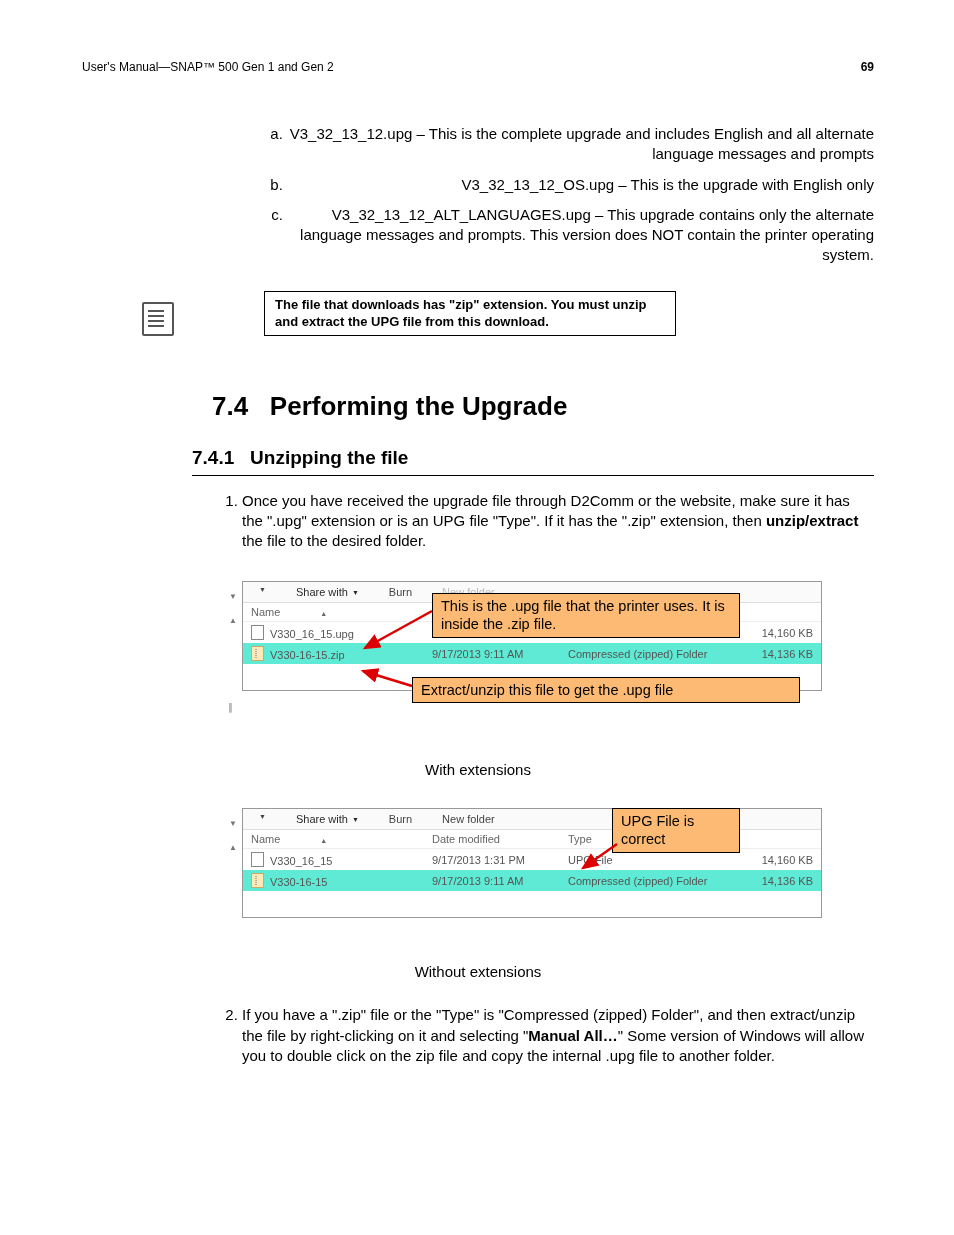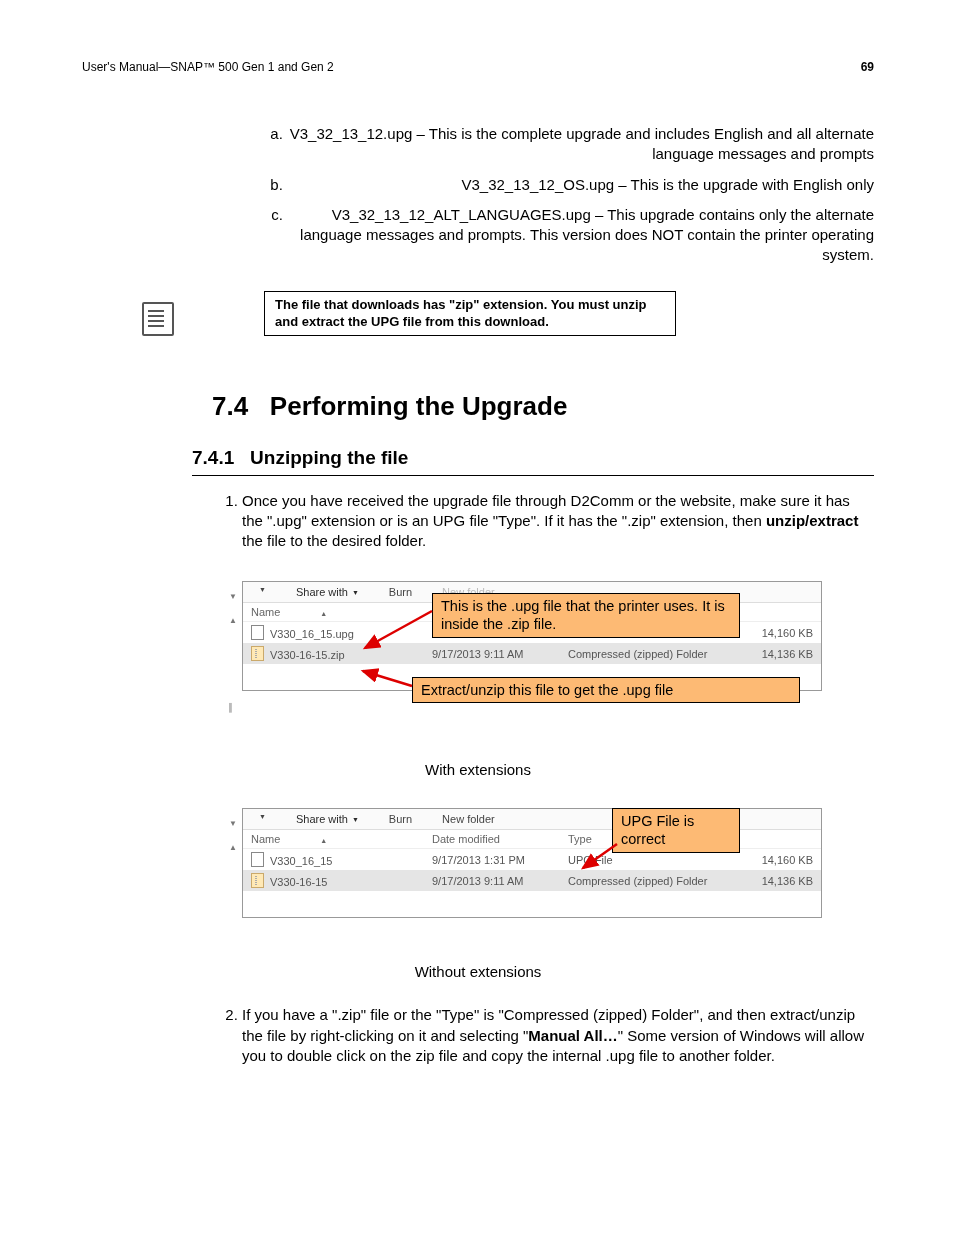--- a/index.html
+++ b/index.html
@@ -115,21 +115,21 @@
     margin-right: 6px;
     vertical-align: -2px;
     position: relative;
   }
   .zipicon::after {
     content: "";
     position: absolute; left: 3px; top: 2px; width: 2px; height: 9px;
     background: repeating-linear-gradient(#aaa 0 1px, transparent 1px 2px);
   }
   .sortup { font-size: 7px; margin-left: 40px; }
-  .selected td { background: #e5e5e5; }
+  .selected td { background: #5eead4; }
   .scrollmark {
     position: absolute;
     left: -13px;
     width: 12px;
   }
   .arrowglyph { font-size: 8px; color: #777; }
 
   .callout {
     position: absolute;
     border: 1px solid #000;

